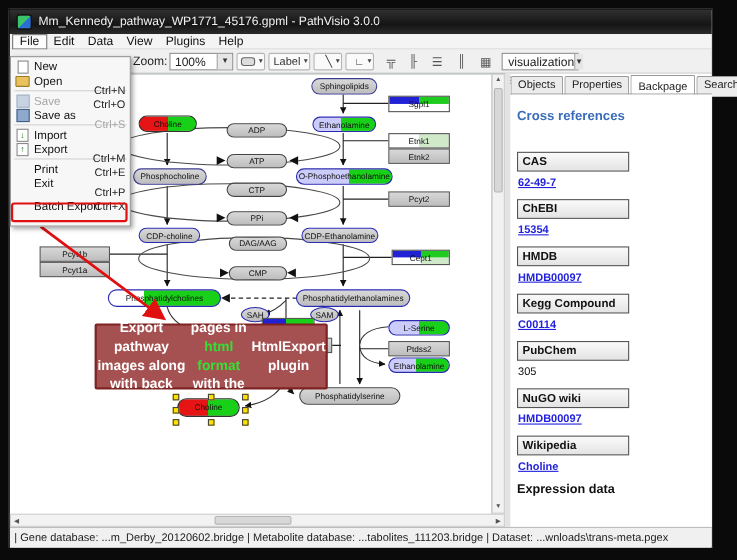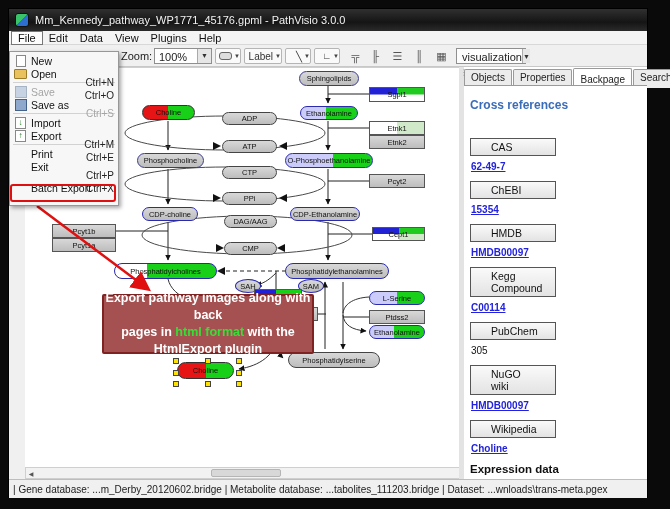--- a/index.html
+++ b/index.html
@@ -28,37 +28,37 @@
     display:flex;align-items:center;justify-content:center;font-size:7px;color:#333;}
   #zoomcombo{left:145px;width:58px;padding-left:4px;}
   .tbtn{position:absolute;top:3px;height:16px;border:1px solid #b5b5b5;background:#fafafa;border-radius:2px;
     display:flex;align-items:center;justify-content:flex-end;font-size:10px;color:#333;box-sizing:border-box;gap:2px;}
   .caret{font-size:6px;color:#444;}
   .pill-ico{width:11px;height:6px;border:1px solid #666;border-radius:3px;background:#ddd;}
   .tico{position:absolute;top:3px;width:17px;height:16px;display:flex;align-items:center;justify-content:center;
     font-size:11px;color:#555;}
   #vissel{left:447px;width:70px;padding-left:5px;top:3px;background:#fdfdfd;}
   
-  #canvaswrap{position:absolute;left:0;top:58px;width:450px;height:412px;background:#14532d;margin-left:16px;}
+  #canvaswrap{position:absolute;left:0;top:58px;width:450px;height:412px;background:#14532d;}
   #canvas{position:absolute;left:0;top:0;width:438px;height:400px;background:#fff;overflow:hidden;border-top:1px solid #cfcfcf;}
   #edges{position:absolute;left:0;top:0;z-index:1;}
   .node{position:absolute;z-index:10;display:flex;align-items:center;justify-content:center;
     font-size:7.5px;color:#111;white-space:nowrap;overflow:hidden;box-sizing:border-box;}
   .handle{position:absolute;width:6px;height:6px;background:#ffe100;border:1px solid #444;z-index:12;box-sizing:border-box;}
   
   .sb{position:absolute;background:#f2f2f2;border:1px solid #cfcfcf;box-sizing:border-box;}
   #vscroll{left:438px;top:0;width:12px;height:400px;}
   #hscroll{left:0;top:400px;width:450px;height:12px;}
   .sb-arrow{position:absolute;width:10px;height:10px;font-size:6px;color:#555;display:flex;align-items:center;justify-content:center;}
   .sb-thumb{position:absolute;background:#d8d8d8;border:1px solid #b5b5b5;border-radius:2px;box-sizing:border-box;}
   
   #annotation{position:absolute;left:77px;top:226px;width:212px;height:60px;z-index:40;
     background:#a65151;border:2px solid #7e2222;border-radius:2px;box-sizing:border-box;
-    color:#fff;font-weight:bold;font-size:12.5px;text-align:center;display:flex;flex-direction:column;
-    justify-content:center;line-height:1.35;}
+    color:#fff;font-weight:bold;font-size:12.5px;text-align:center;display:flex;flex-direction:row;
+    justify-content:center;line-height:1.35;align-items:center;}
   #annotation .hl{color:#35e035;}
   
   #filemenu{position:absolute;left:0;top:42px;width:110px;background:#f7f7f7;border:1px solid #979797;
     box-shadow:2px 2px 4px rgba(0,0,0,.35);z-index:70;padding:2px 0;box-sizing:border-box;}
   .fm-item{height:13px;display:flex;align-items:center;font-size:10.5px;color:#111;padding:0 4px 0 4px;gap:4px;}
   .fm-item.hl-row{height:30px;}
   .fm-item.disabled{color:#a5a5a5;}
   .fm-ico{width:13px;height:11px;display:flex;align-items:center;justify-content:center;flex:0 0 13px;font-size:9px;}
   .fm-label{flex:1;}
   .fm-short{font-size:10px;color:#222;margin-top:44px;}
@@ -75,22 +75,22 @@
   #sidebar{position:absolute;left:450px;top:58px;width:188px;height:412px;background:#fff;border-left:1px solid #aaa;box-sizing:border-box;}
   #splitter{position:absolute;left:450px;top:58px;width:5px;height:412px;background:#e3e3e3;z-index:5;}
   #splitter .dots{position:absolute;top:4px;left:1px;color:#888;font-size:8px;line-height:4px;}
   #tabs{position:absolute;left:4px;top:2px;display:flex;font-size:10px;}
   .tab{padding:2px 6px;background:#ececec;border:1px solid #9a9a9a;border-bottom:none;color:#222;
     border-radius:2px 2px 0 0;margin-right:1px;}
   .tab.active{background:#fff;font-weight:normal;position:relative;top:-1px;padding-top:5px;}
   #tabline{position:absolute;left:0;top:18px;width:100%;height:1px;background:#9a9a9a;}
   #sbcontent{position:absolute;left:0;top:19px;width:100%;bottom:0;overflow:hidden;padding:12px 0 0 10px;box-sizing:border-box;background:#fff;}
   #crossref{color:#3a6db8;font-weight:bold;font-size:12px;margin-bottom:26px;}
-  .xr-head{width:86px;border:1px solid #555;background:linear-gradient(#fafafa,#e3e3e3);
-    font-weight:normal;font-size:10.5px;color:#111;padding:2px 20px;box-sizing:border-box;}
+  .xr-head{width:102px;border:1px solid #555;background:linear-gradient(#fafafa,#e3e3e3);
+    font-weight:bold;font-size:10.5px;color:#111;padding:2px 4px;box-sizing:border-box;}
   .xr-val{font-size:10px;font-weight:bold;color:#2222dd;text-decoration:underline;margin:5px 0 9px 1px;}
   .xr-val.plain{color:#111;text-decoration:none;font-weight:normal;}
   #exprdata{font-weight:bold;font-size:11.5px;color:#111;margin-top:4px;}
   
   #statusbar{position:absolute;left:0;top:470px;width:100%;height:19px;background:#f0f0f0;
     border-top:1px solid #bdbdbd;display:flex;align-items:center;font-size:10px;color:#222;
     padding-left:4px;box-sizing:border-box;white-space:nowrap;overflow:hidden;}
 </style>
 </head>
 <body>

